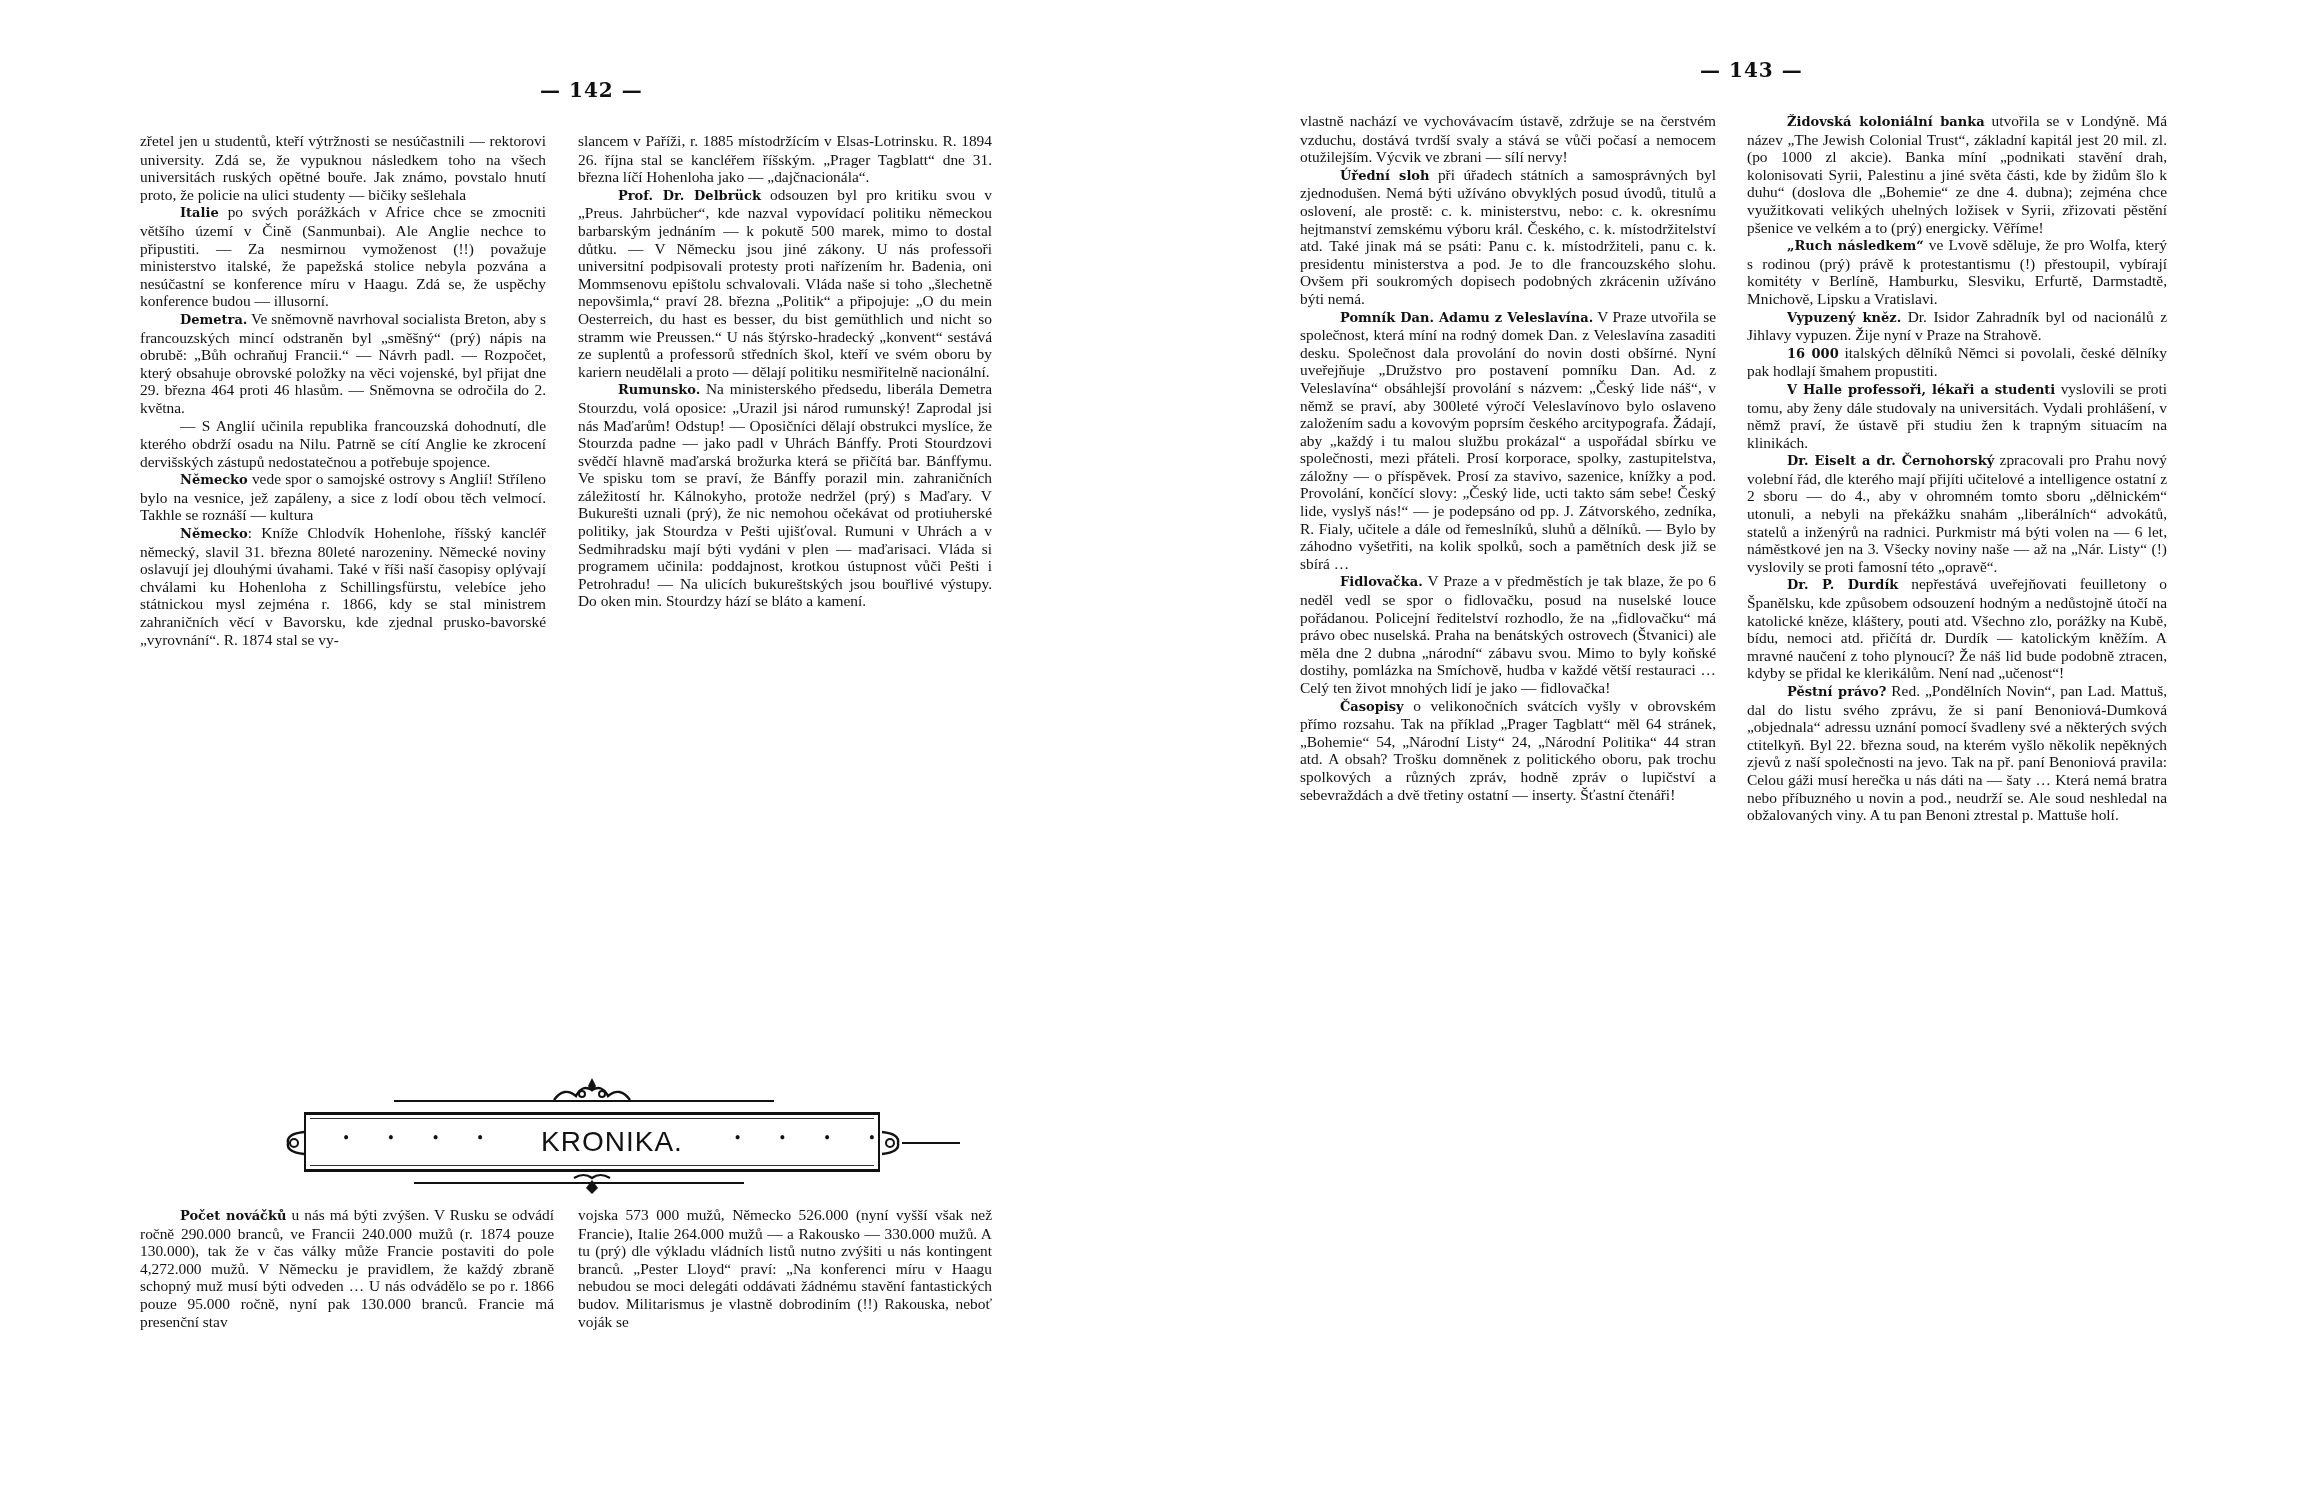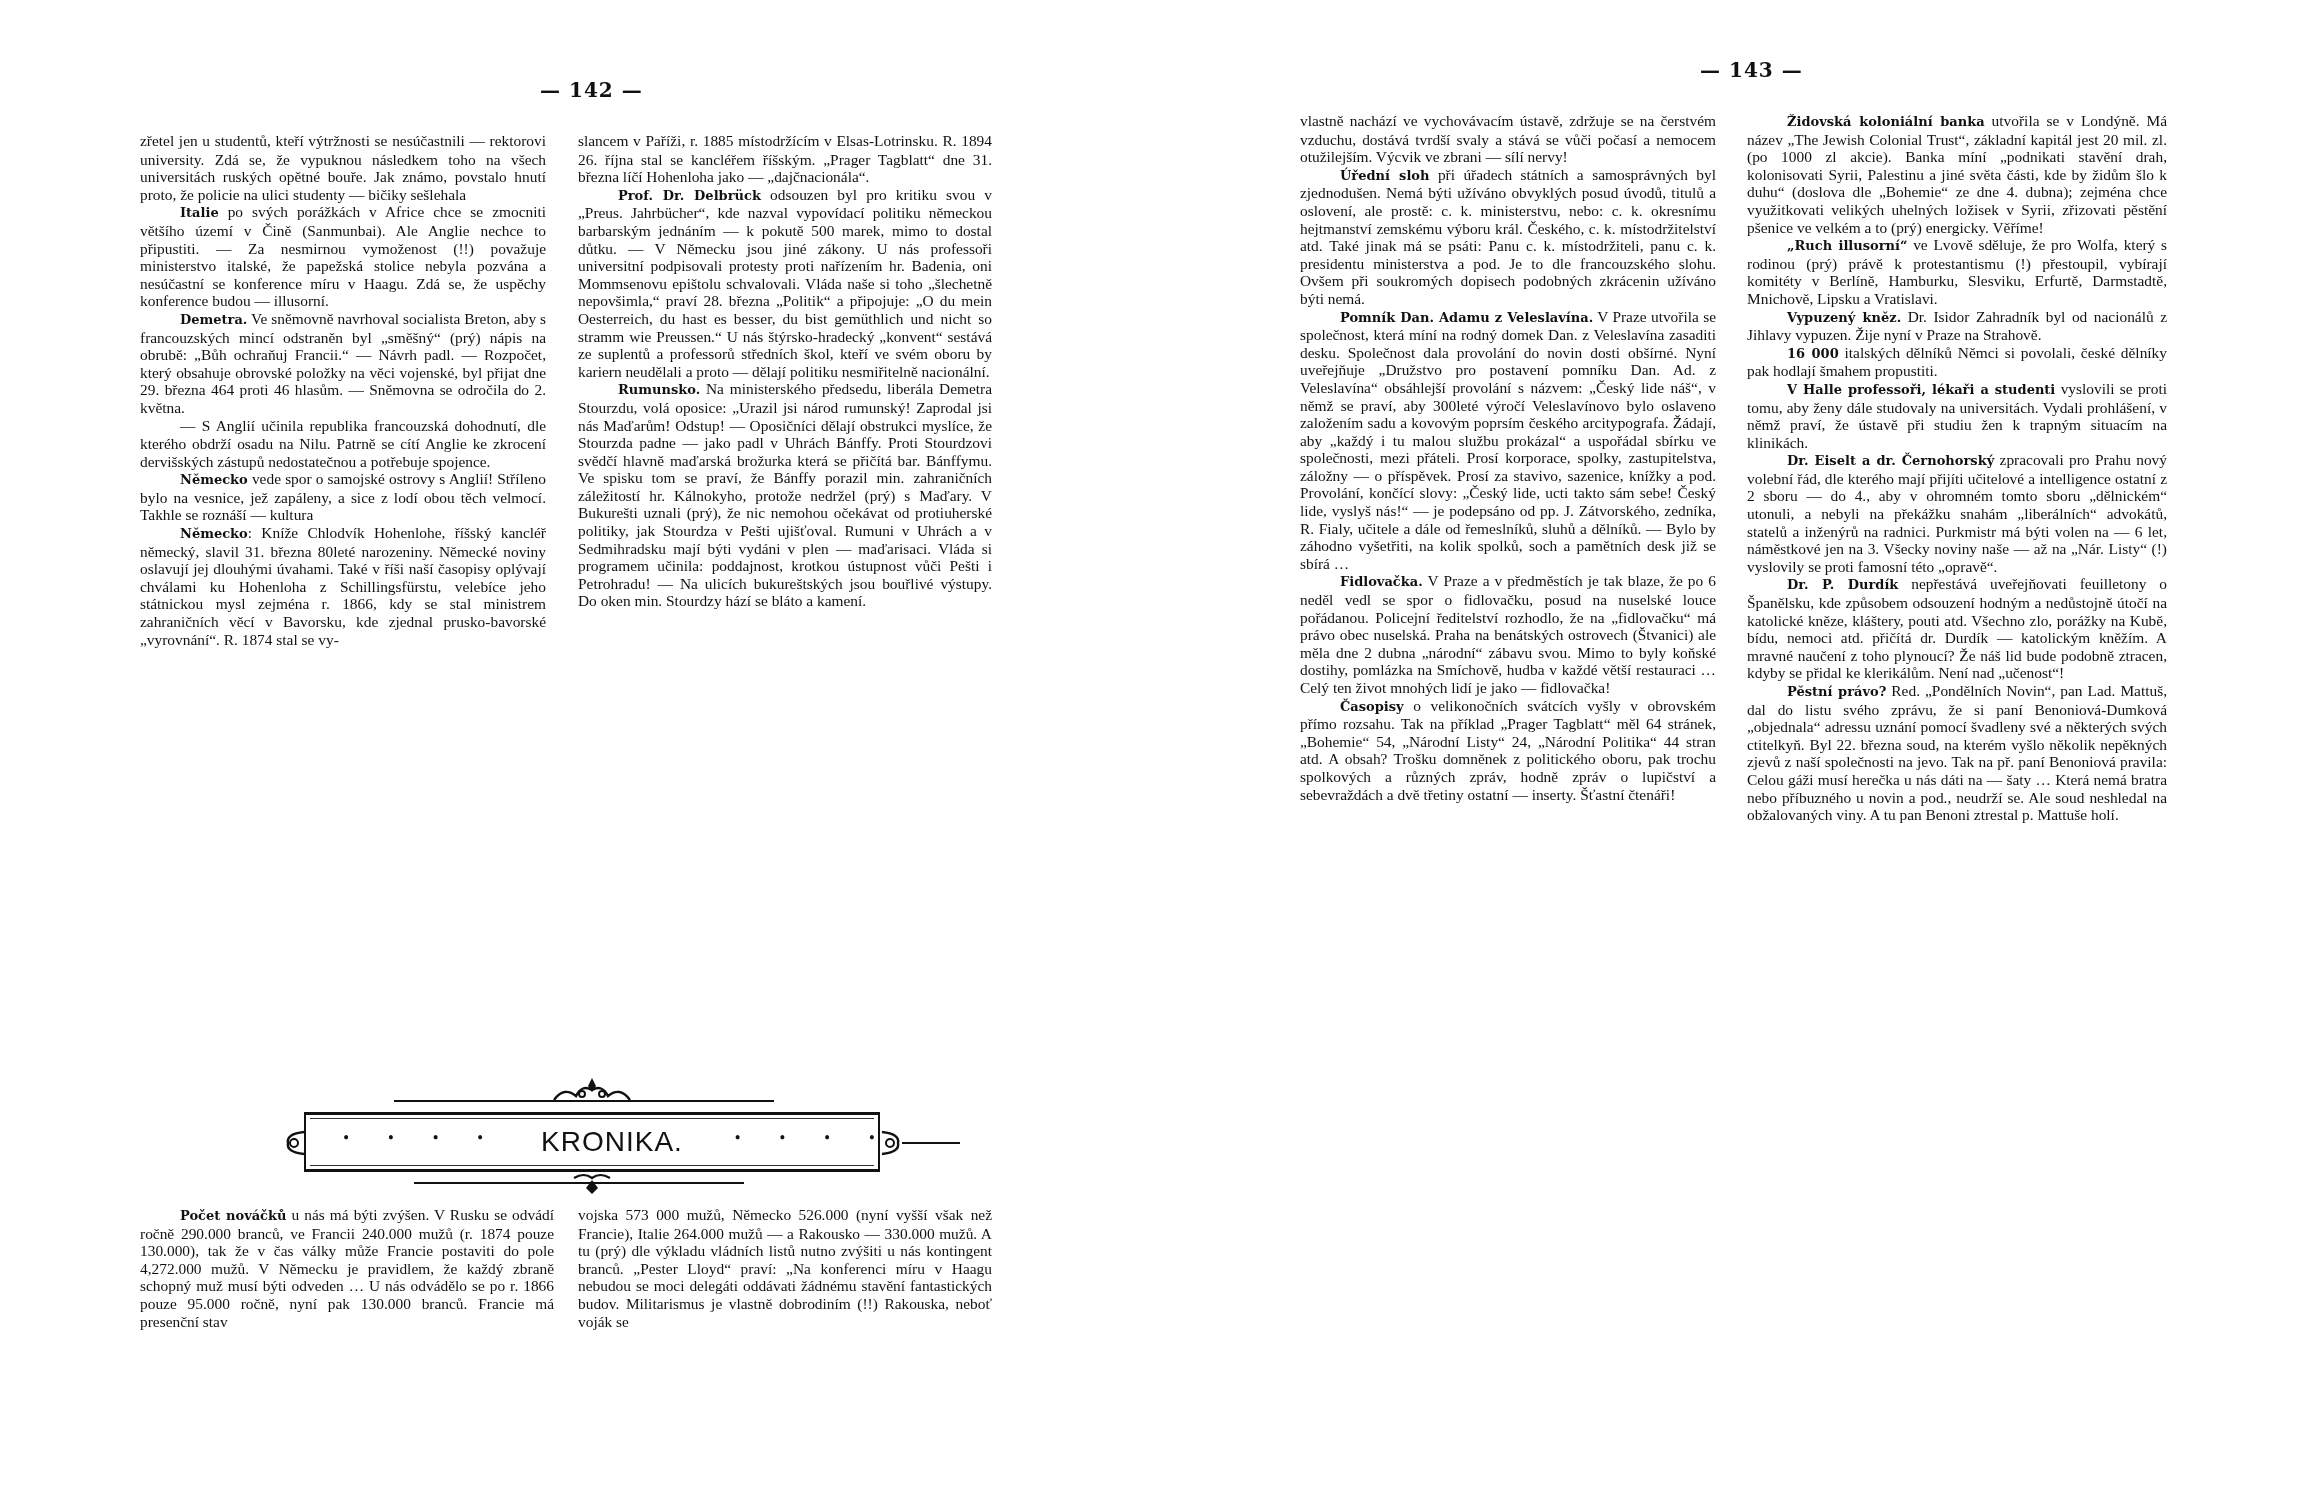--- a/index.html
+++ b/index.html
@@ -103,21 +103,21 @@
     <div class="col r1">
       <p><b class="hd"></b><span>vlastně nachází ve vychovávacím ústavě, zdržuje se na čerstvém vzduchu, dostává tvrdší svaly a stává se vůči počasí a nemocem otužilejším. Výcvik ve zbrani — sílí nervy!</span></p>
       <p class="ind"><b class="hd">Úřední sloh</b><span> při úřadech státních a samosprávných byl zjednodušen. Nemá býti užíváno obvyklých posud úvodů, titulů a oslovení, ale prostě: c. k. ministerstvu, nebo: c. k. okresnímu hejtmanství zemskému výboru král. Českého, c. k. místodržitelství atd. Také jinak má se psáti: Panu c. k. místodržiteli, panu c. k. presidentu ministerstva a pod. Je to dle francouzského slohu. Ovšem při soukromých dopisech podobných zkrácenin užíváno býti nemá.</span></p>
       <p class="ind"><b class="hd">Pomník Dan. Adamu z Veleslavína.</b><span> V Praze utvořila se společnost, která míní na rodný domek Dan. z Veleslavína zasaditi desku. Společnost dala provolání do novin dosti obšírné. Nyní uveřejňuje „Družstvo pro postavení pomníku Dan. Ad. z Veleslavína“ obsáhlejší provolání s názvem: „Český lide náš“, v němž se praví, aby 300leté výročí Veleslavínovo bylo oslaveno založením sadu a kovovým poprsím českého arcitypografa. Žádají, aby „každý i tu malou službu prokázal“ a uspořádal sbírku ve společnosti, mezi přáteli. Prosí korporace, spolky, zastupitelstva, záložny — o příspěvek. Prosí za stavivo, sazenice, knížky a pod. Provolání, končící slovy: „Český lide, ucti takto sám sebe! Český lide, vyslyš nás!“ — je podepsáno od pp. J. Zátvorského, zedníka, R. Fialy, učitele a dále od řemeslníků, sluhů a dělníků. — Bylo by záhodno vyšetřiti, na kolik spolků, soch a pamětních desk již se sbírá …</span></p>
       <p class="ind"><b class="hd">Fidlovačka.</b><span> V Praze a v předměstích je tak blaze, že po 6 neděl vedl se spor o fidlovačku, posud na nuselské louce pořádanou. Policejní ředitelství rozhodlo, že na „fidlovačku“ má právo obec nuselská. Praha na benátských ostrovech (Štvanici) ale měla dne 2 dubna „národní“ zábavu svou. Mimo to byly koňské dostihy, pomlázka na Smíchově, hudba v každé větší restauraci … Celý ten život mnohých lidí je jako — fidlovačka!</span></p>
       <p class="ind"><b class="hd">Časopisy</b><span> o velikonočních svátcích vyšly v obrovském přímo rozsahu. Tak na příklad „Prager Tagblatt“ měl 64 stránek, „Bohemie“ 54, „Národní Listy“ 24, „Národní Politika“ 44 stran atd. A obsah? Trošku domněnek z politického oboru, pak trochu spolkových a různých zpráv, hodně zpráv o lupičství a sebevraždách a dvě třetiny ostatní — inserty. Šťastní čtenáři!</span></p>
     </div>
 
     <div class="col r2">
       <p class="ind"><b class="hd">Židovská koloniální banka</b><span> utvořila se v Londýně. Má název „The Jewish Colonial Trust“, základní kapitál jest 20 mil. zl. (po 1000 zl akcie). Banka míní „podnikati stavění drah, kolonisovati Syrii, Palestinu a jiné světa části, kde by židům šlo k duhu“ (doslova dle „Bohemie“ ze dne 4. dubna); zejména chce využitkovati velikých uhelných ložisek v Syrii, zřizovati pěstění pšenice ve velkém a to (prý) energicky. Věříme!</span></p>
-      <p class="ind"><b class="hd">„Ruch illusorní“</b><span> ve Lvově sděluje, že pro Wolfa, který s rodinou (prý) právě k protestantismu (!) přestoupil, vybírají komitéty v Berlíně, Hamburku, Slesviku, Erfurtě, Darmstadtě, Mnichově, Lipsku a Vratislavi.</span></p>
+      <p class="ind"><b class="hd">„Ruch následkem“</b><span> ve Lvově sděluje, že pro Wolfa, který s rodinou (prý) právě k protestantismu (!) přestoupil, vybírají komitéty v Berlíně, Hamburku, Slesviku, Erfurtě, Darmstadtě, Mnichově, Lipsku a Vratislavi.</span></p>
       <p class="ind"><b class="hd">Vypuzený kněz.</b><span> Dr. Isidor Zahradník byl od nacionálů z Jihlavy vypuzen. Žije nyní v Praze na Strahově.</span></p>
       <p class="ind"><b class="hd">16 000</b><span> italských dělníků Němci si povolali, české dělníky pak hodlají šmahem propustiti.</span></p>
       <p class="ind"><b class="hd">V Halle professoři, lékaři a studenti</b><span> vyslovili se proti tomu, aby ženy dále studovaly na universitách. Vydali prohlášení, v němž praví, že ústavě při studiu žen k trapným situacím na klinikách.</span></p>
       <p class="ind"><b class="hd">Dr. Eiselt a dr. Černohorský</b><span> zpracovali pro Prahu nový volební řád, dle kterého mají přijíti učitelové a intelligence ostatní z 2 sboru — do 4., aby v ohromném tomto sboru „dělnickém“ utonuli, a nebyli na překážku snahám „liberálních“ advokátů, statelů a inženýrů na radnici. Purkmistr má býti volen na — 6 let, náměstkové jen na 3. Všecky noviny naše — až na „Nár. Listy“ (!) vyslovily se proti famosní této „opravě“.</span></p>
       <p class="ind"><b class="hd">Dr. P. Durdík</b><span> nepřestává uveřejňovati feuilletony o Španělsku, kde způsobem odsouzení hodným a nedůstojně útočí na katolické kněze, kláštery, pouti atd. Všechno zlo, porážky na Kubě, bídu, nemoci atd. přičítá dr. Durdík — katolickým kněžím. A mravné naučení z toho plynoucí? Že náš lid bude podobně ztracen, kdyby se přidal ke klerikálům. Není nad „učenost“!</span></p>
       <p class="ind"><b class="hd">Pěstní právo?</b><span> Red. „Pondělních Novin“, pan Lad. Mattuš, dal do listu svého zprávu, že si paní Benoniová-Dumková „objednala“ adressu uznání pomocí švadleny své a některých svých ctitelkyň. Byl 22. března soud, na kterém vyšlo několik nepěkných zjevů z naší společnosti na jevo. Tak na př. paní Benoniová pravila: Celou gáži musí herečka u nás dáti na — šaty … Která nemá bratra nebo příbuzného u novin a pod., neudrží se. Ale soud neshledal na obžalovaných viny. A tu pan Benoni ztrestal p. Mattuše holí.</span></p>
     </div>
   </div>
 
 </div>

